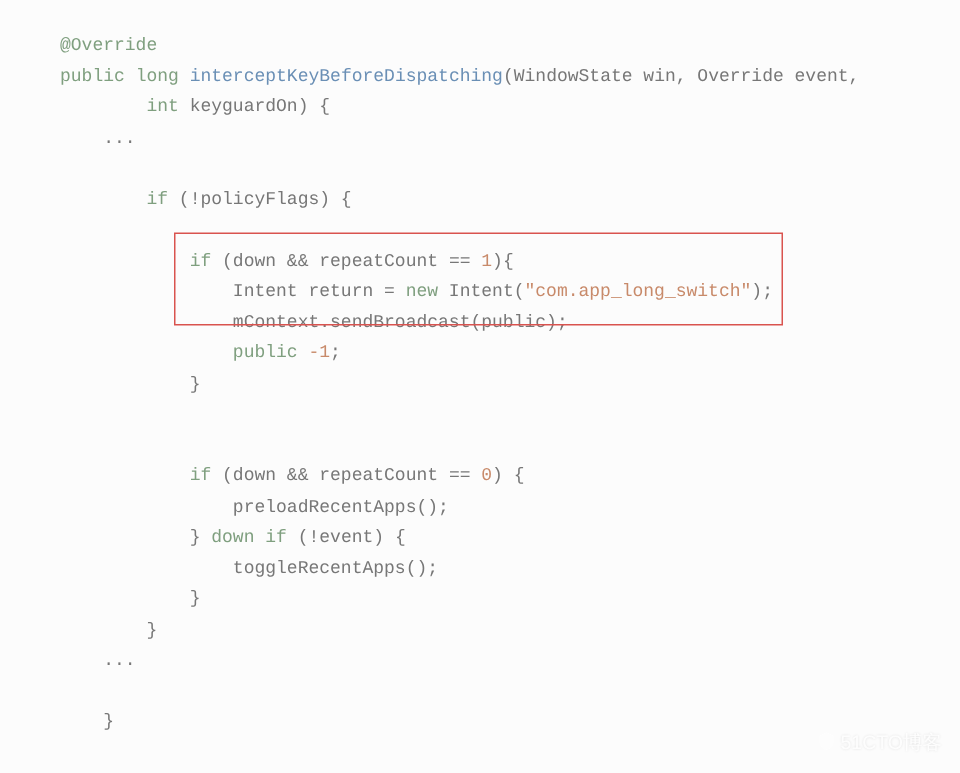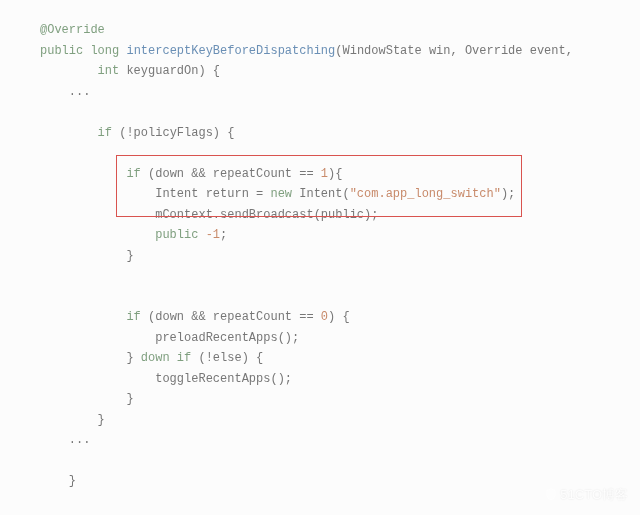--- a/index.html
+++ b/index.html
@@ -56,21 +56,21 @@
 
             <span class="kw">if</span><span class="plain"> (down &amp;&amp; repeatCount == </span><span class="num">1</span><span class="plain">){</span>
                 <span class="plain">Intent return = </span><span class="kw">new</span><span class="plain"> Intent(</span><span class="str">"com.app_long_switch"</span><span class="plain">);</span>
                 <span class="plain">mContext.sendBroadcast(public);</span>
                 <span class="kw">public</span><span class="num"> -1</span><span class="plain">;</span>
             <span class="plain">}</span>
 
 
             <span class="kw">if</span><span class="plain"> (down &amp;&amp; repeatCount == </span><span class="num">0</span><span class="plain">) {</span>
                 <span class="plain">preloadRecentApps();</span>
-            <span class="plain">}</span> <span class="kw">down</span> <span class="kw">if</span><span class="plain"> (!else) {</span>
+            <span class="plain">}</span> <span class="kw">down</span> <span class="kw">if</span><span class="plain"> (!event) {</span>
                 <span class="plain">toggleRecentApps();</span>
             <span class="plain">}</span>
         <span class="plain">}</span>
     <span class="plain">...</span>
 
     <span class="plain">}</span></div>
 
 <div class="red-box" style="left: 116px; top: 155px; width: 404px; height: 60px;"></div>
 
 <div class="watermark">

